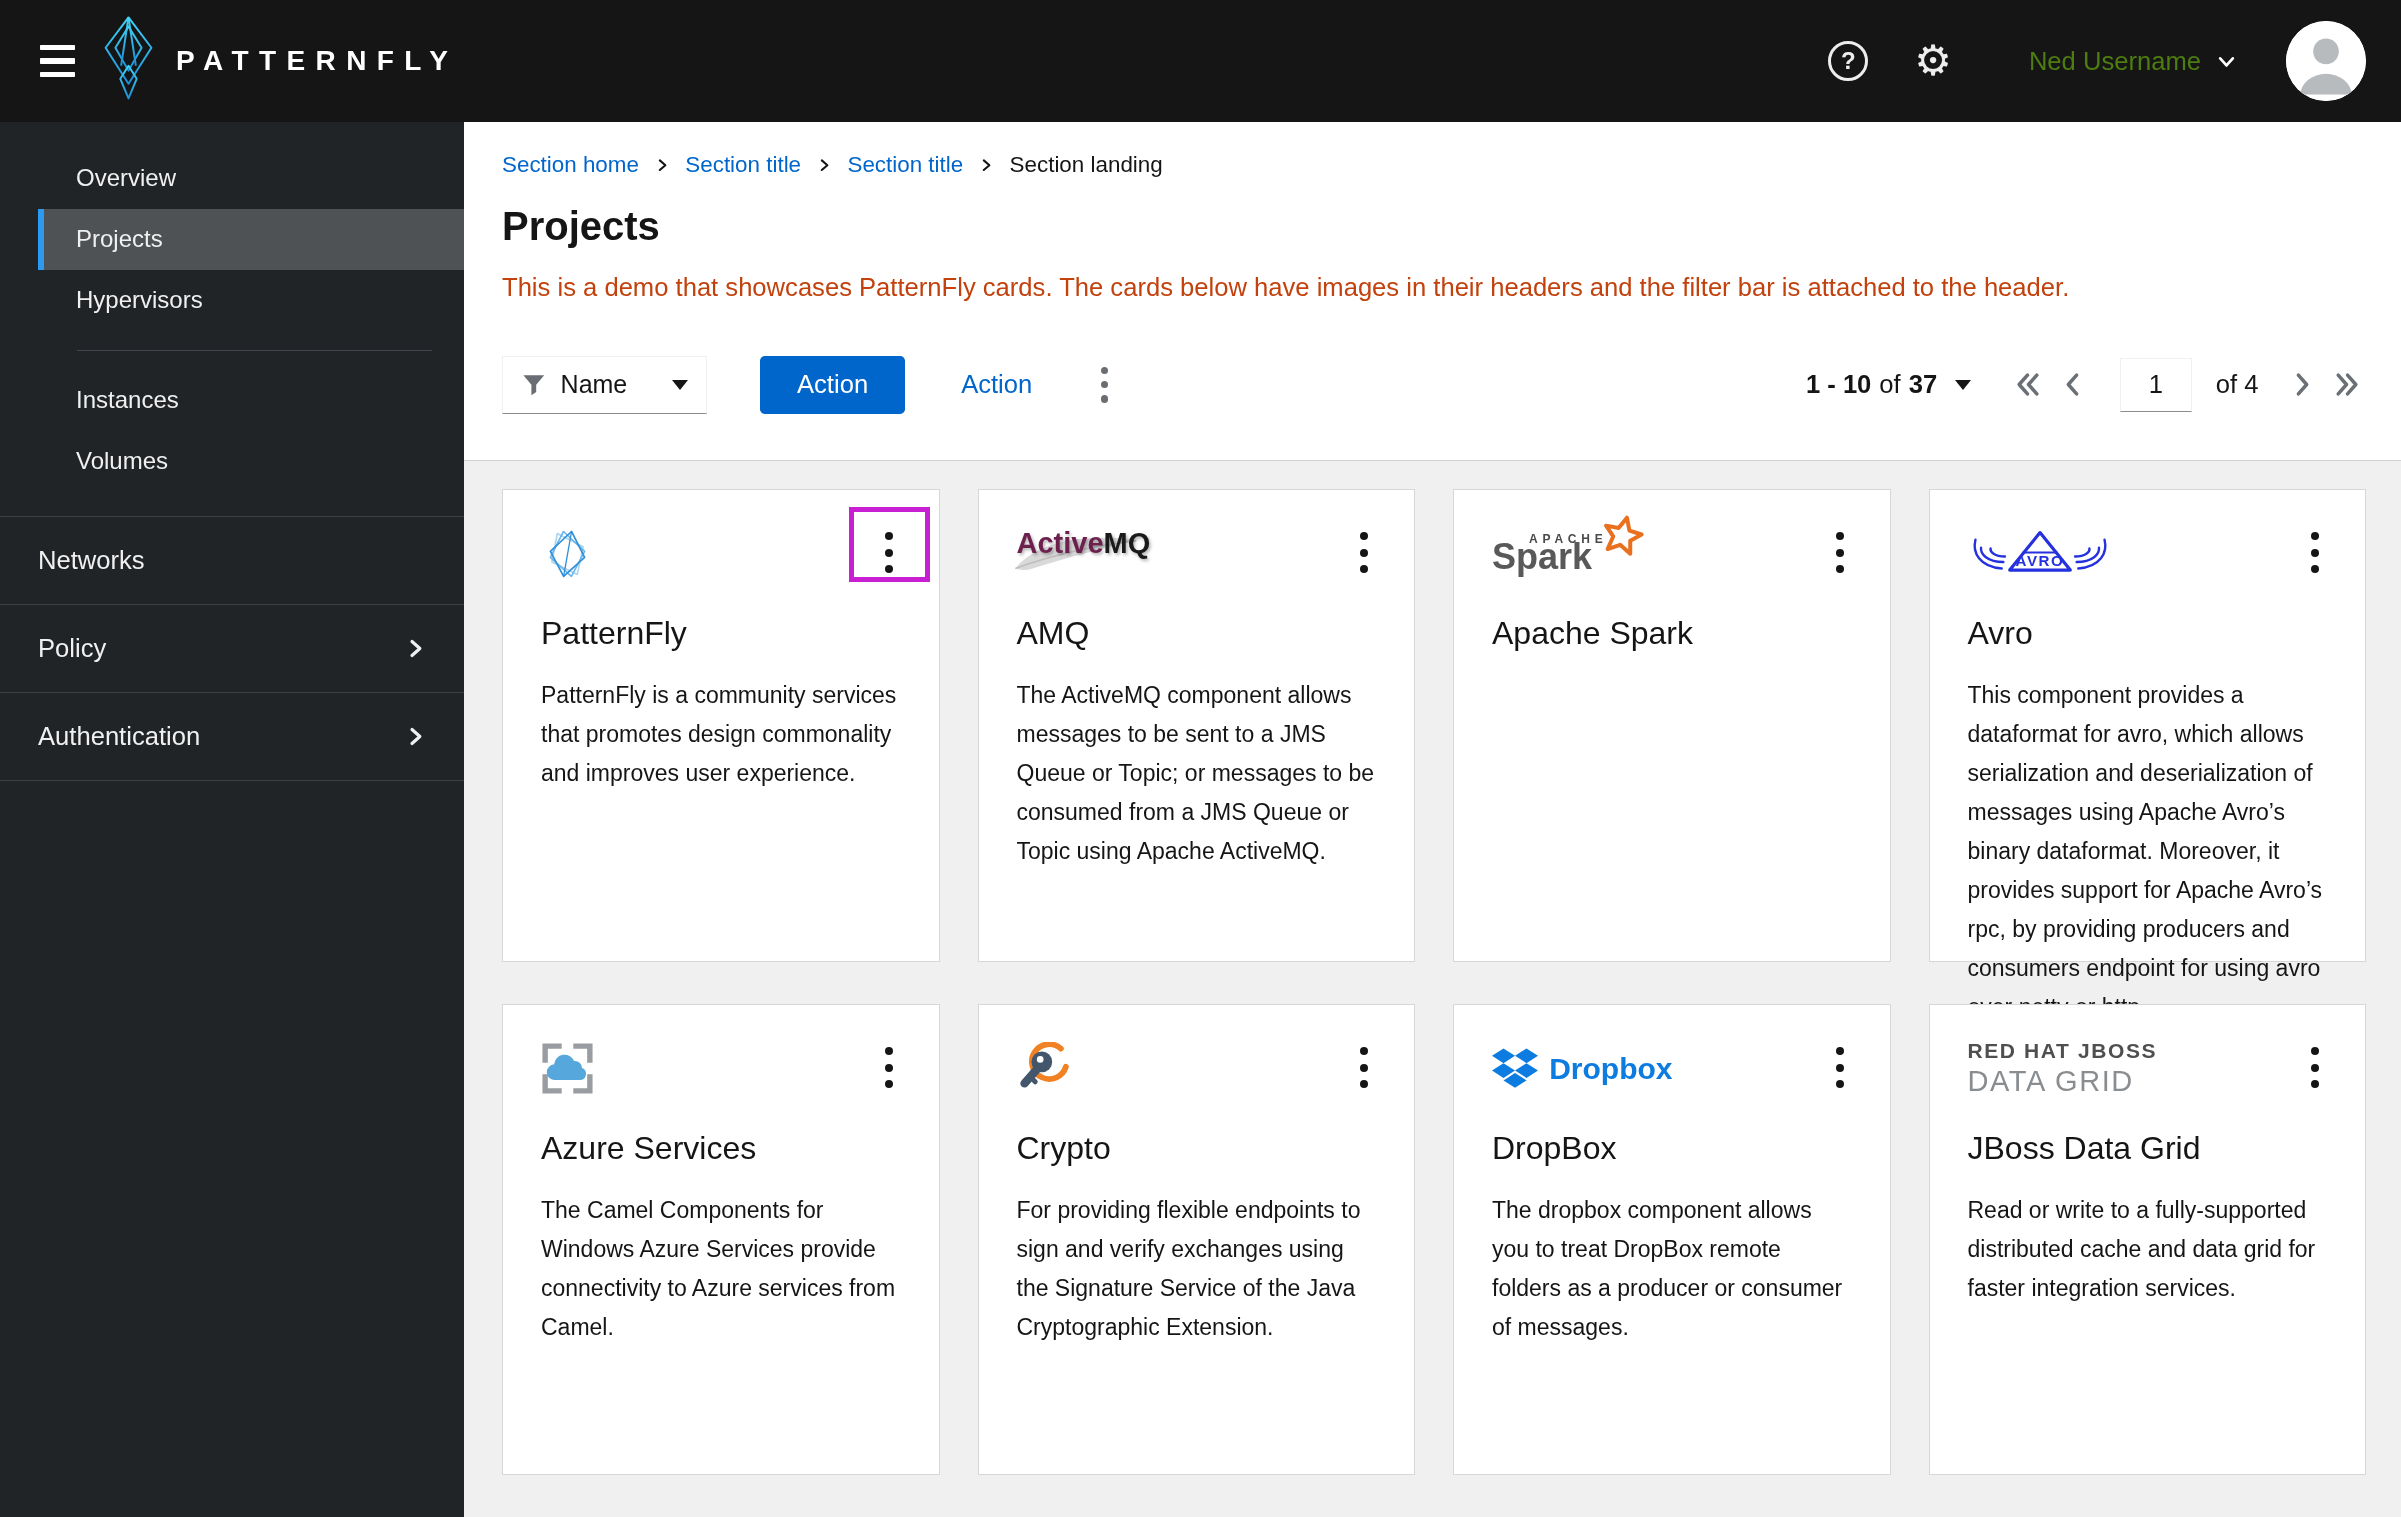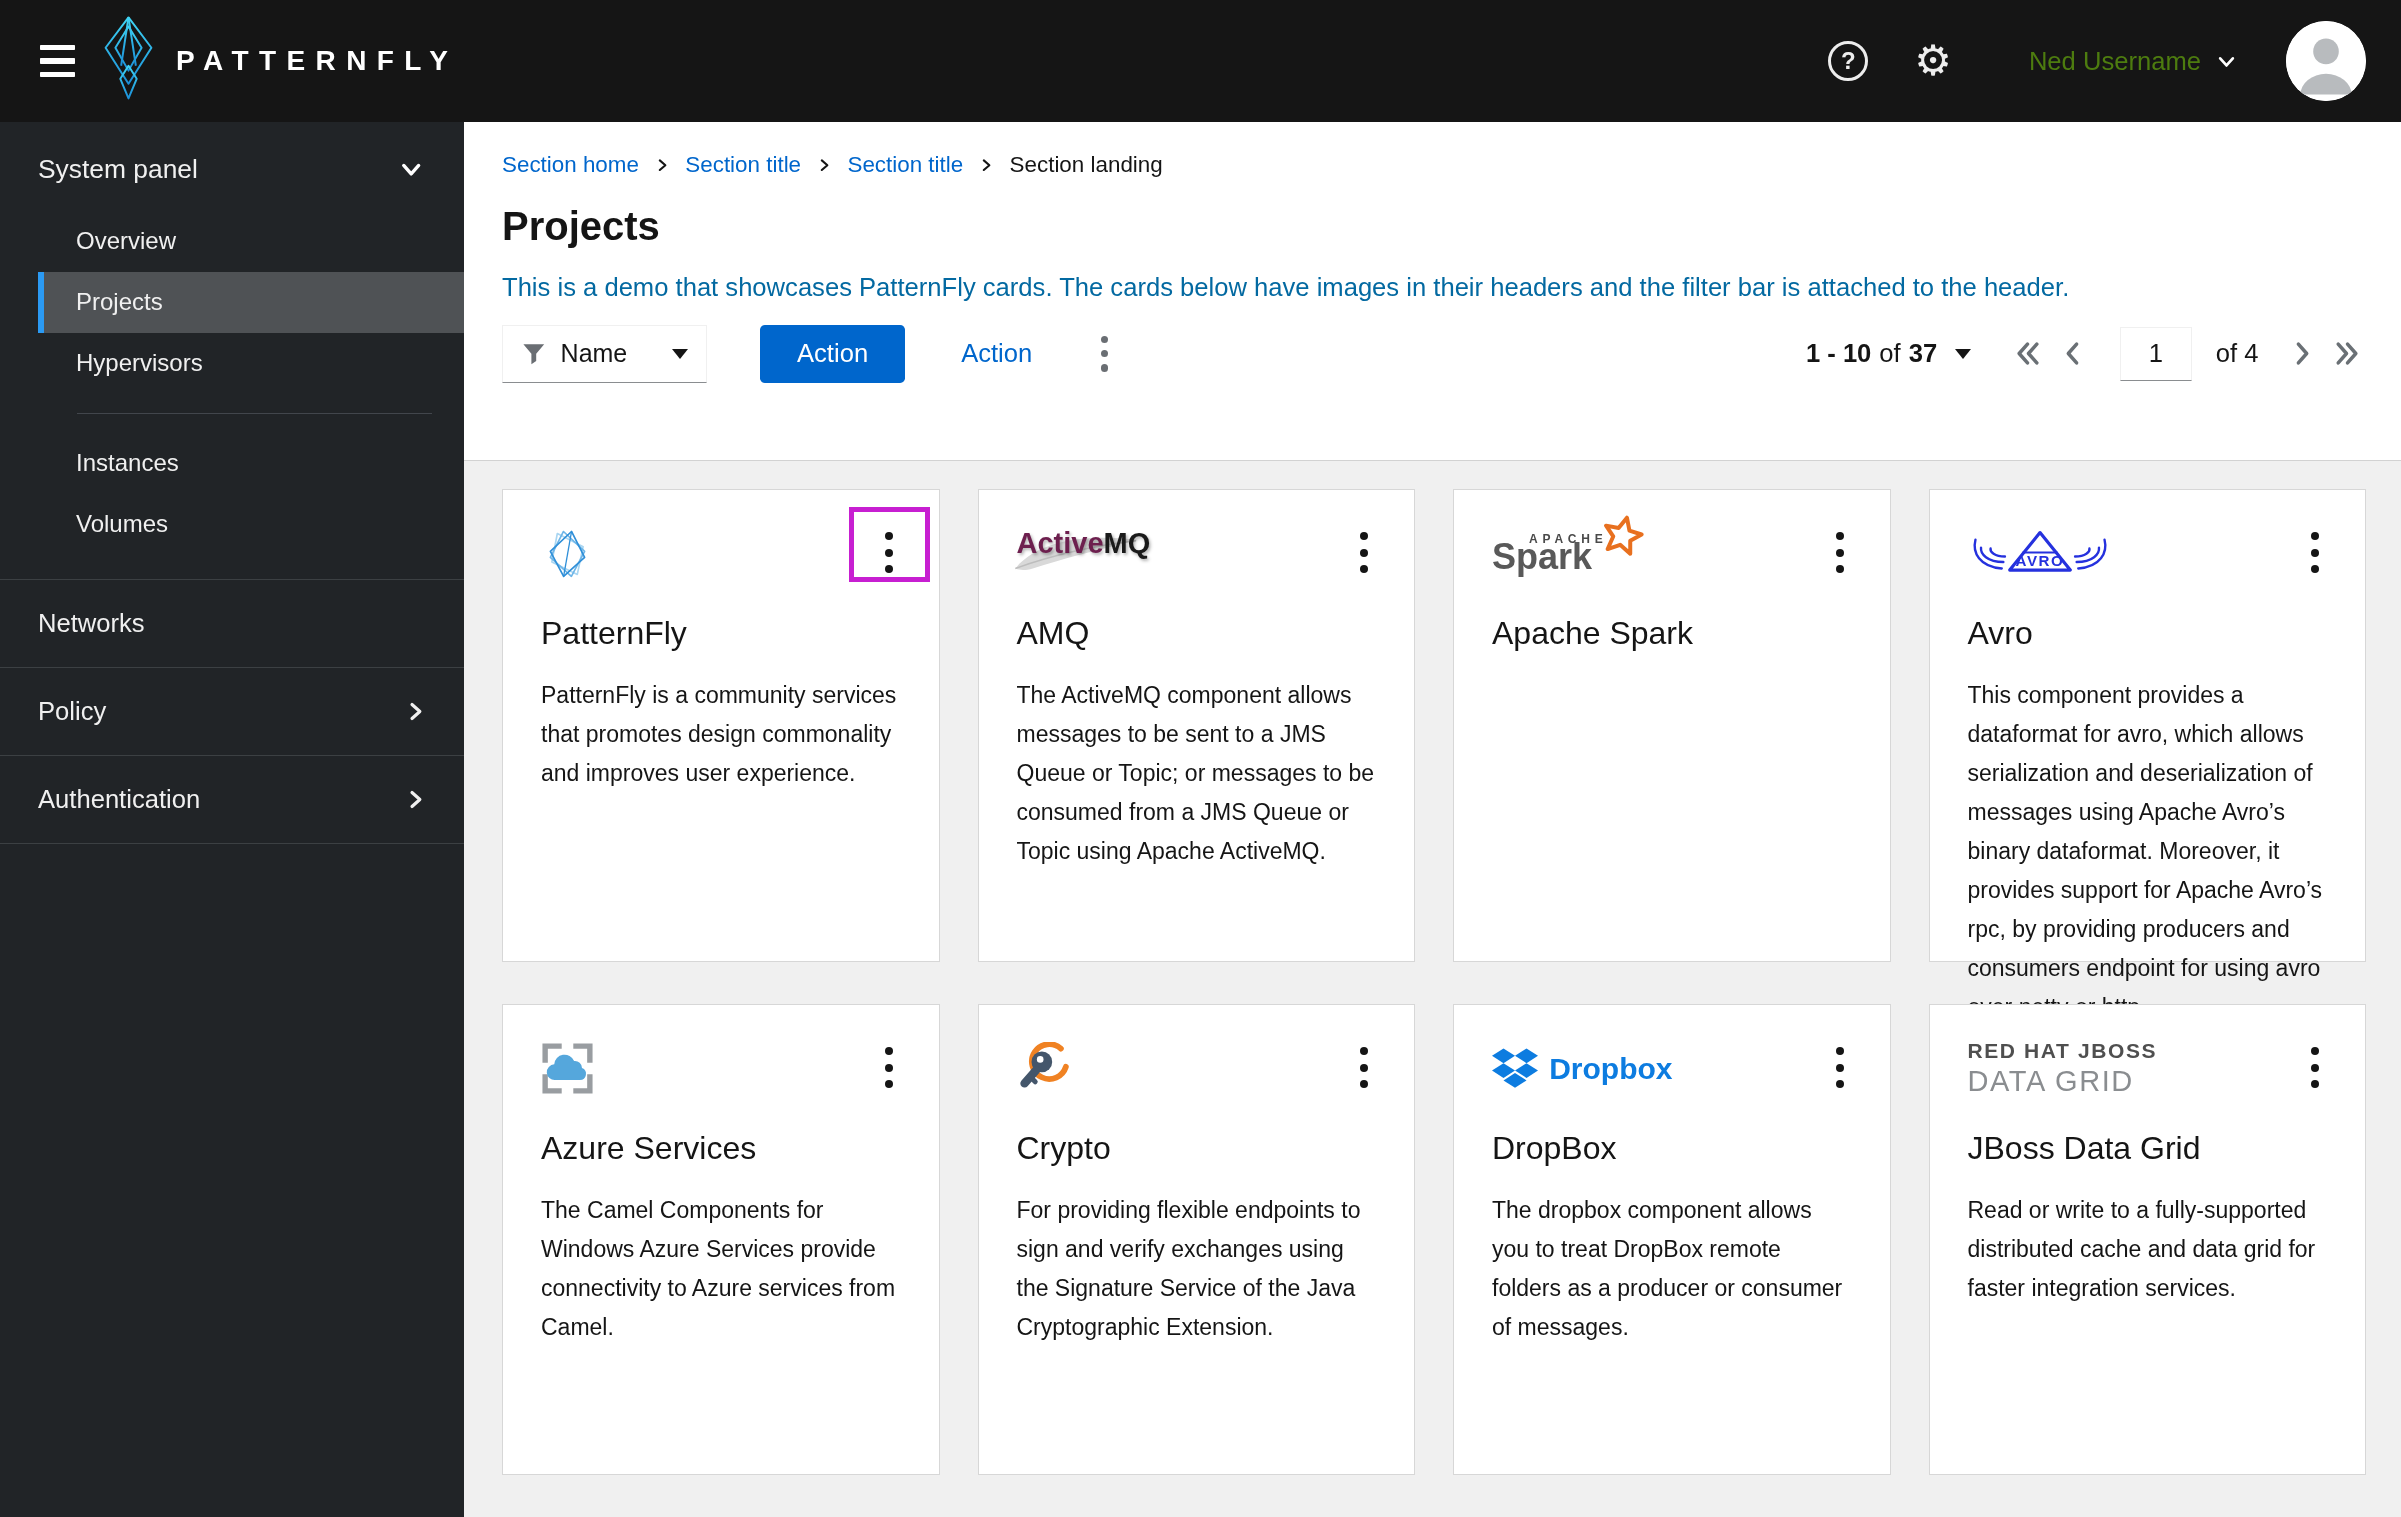--- a/index.html
+++ b/index.html
@@ -40,21 +40,21 @@
   .chev { display:block; }
 
   
   .main { position:absolute; top:122px; left:464px; right:0; bottom:0; }
   .content-top { background:#fff; height:339px; padding:30px 35px 0 38px; border-bottom:1.6px solid #d2d2d2; }
   .breadcrumb { display:flex; align-items:center; gap:16px; font-size:22.4px; margin-bottom:25.6px; }
   .breadcrumb a { color:#0066cc; text-decoration:none; cursor:pointer; }
   .breadcrumb .current { color:#151515; }
   .crumb-sep { color:#151515; display:flex; }
   .page-title { font-size:40px; font-weight:700; color:#151515; margin-bottom:24px; }
-  .page-desc { font-size:25.6px; color:#0369a1; margin-bottom:23px; }
+  .page-desc { font-size:25.6px; color:#c2410c; margin-bottom:54px; }
 
   .toolbar { display:flex; align-items:center; justify-content:space-between; }
   .toolbar-left { display:flex; align-items:center; }
   .filter-select { width:205px; height:58px; background:#fff; border:1.6px solid #f0f0f0; border-bottom:1.6px solid #8a8d90;
                    display:flex; align-items:center; padding:0 17.6px; font-size:25px; color:#151515; cursor:pointer; }
   .filter-select .label { flex:1; margin-left:14.4px; }
   .caret-down { width:0; height:0; border-left:8px solid transparent; border-right:8px solid transparent;
                 border-top:10.4px solid #151515; display:inline-block; }
   .btn-primary { height:58px; padding:0 37px; margin-left:53px; background:#0066cc; color:#fff; font-size:25.6px;
                  border:none; border-radius:4.8px; cursor:pointer; }
@@ -153,26 +153,20 @@
           <circle cx="50" cy="50" r="50" fill="#ffffff"></circle>
           <circle cx="50" cy="38" r="16" fill="#b8bbbe"></circle>
           <path d="M18 92 a32 26 0 0 1 64 0 z" fill="#b8bbbe"></path>
         </svg>
       </div>
     </div>
   </header>
 
   <aside class="sidebar">
     <div class="panel-block">
-      <div class="panel-head">
-        <span>System panel</span>
-        <svg class="chev" width="22.4" height="22.4" viewBox="0 0 24 24">
-          <path d="M4 8 l8 9 8-9" fill="none" stroke="#ffffff" stroke-width="3.6" stroke-linecap="round" stroke-linejoin="round"></path>
-        </svg>
-      </div>
       <ul class="panel-list">
         <li class="panel-item">
           <span>Overview</span>
         </li>
         <li class="panel-item selected">
           <span>Projects</span>
         </li>
         <li class="panel-item">
           <span>Hypervisors</span>
         </li>

